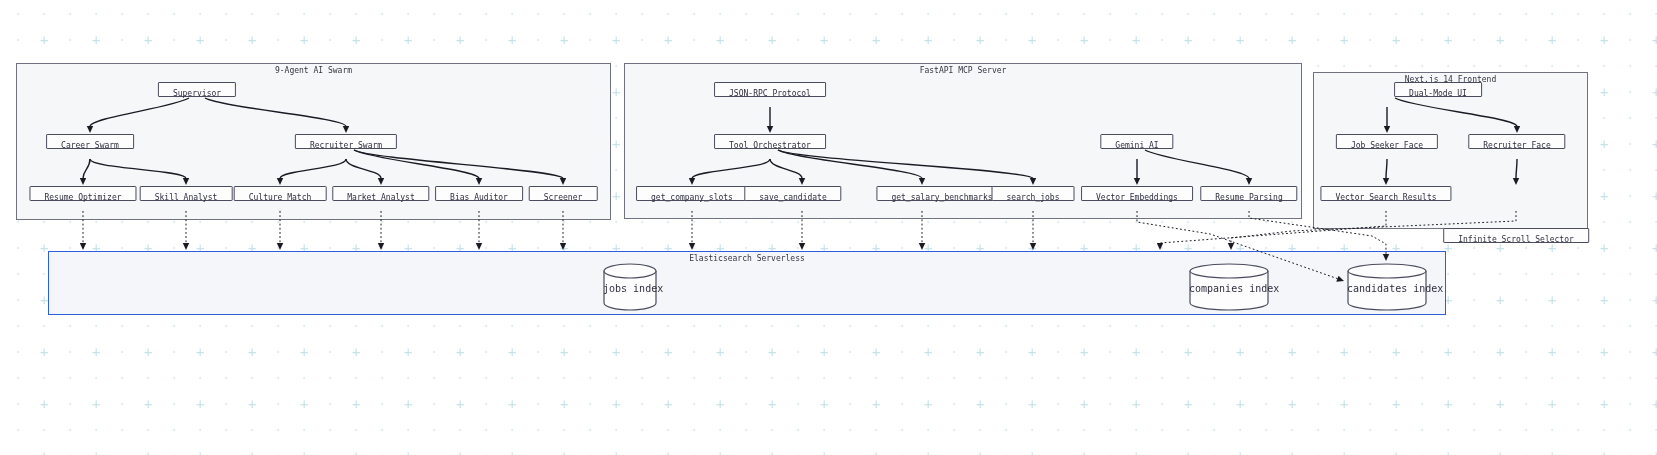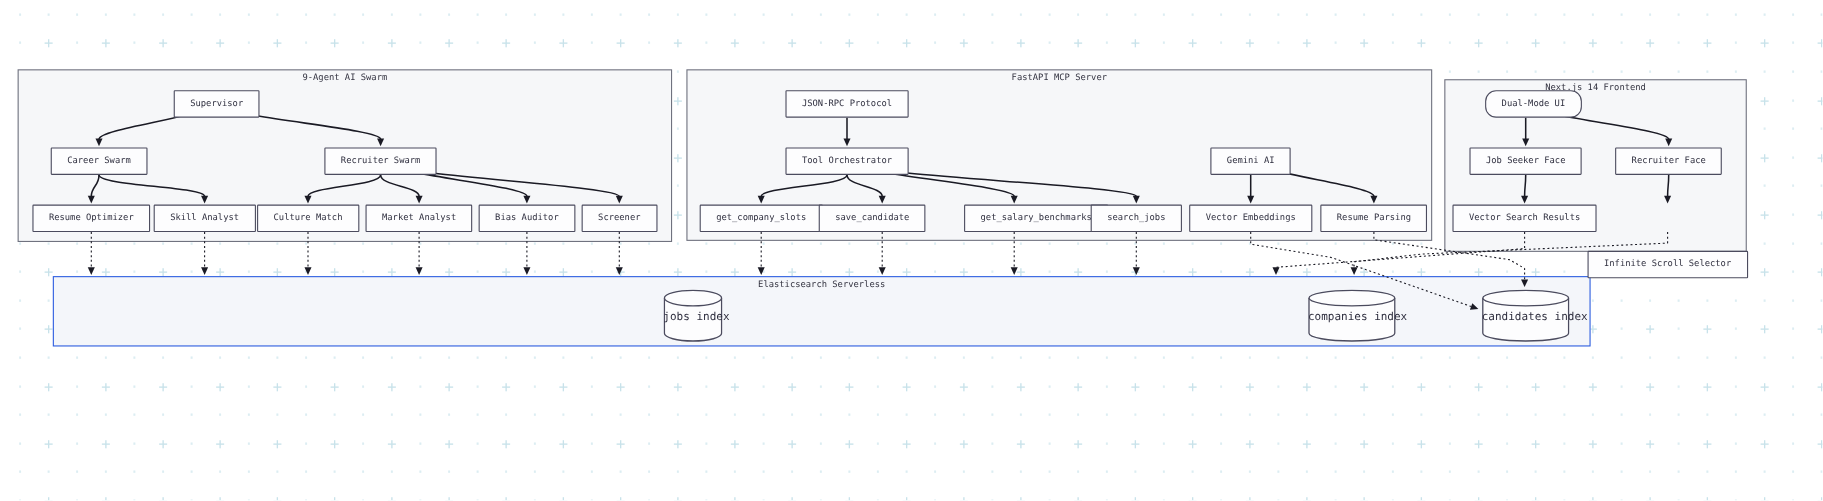--- a/index.html
+++ b/index.html
@@ -13,21 +13,21 @@
   .subgraph{position:absolute;background:var(--subgraph_fill);border:1.5px solid var(--subgraph_border);
             box-sizing:border-box;z-index:1;}
   .subgraph.es{background:var(--es_fill);border:1.8px solid var(--es_border);}
   .sg-title{position:absolute;top:2px;left:50%;transform:translateX(-50%);
             font-size:8px;color:var(--title_text);white-space:nowrap;}
   svg.edges{position:absolute;left:0;top:0;z-index:2;}
   svg.edges path{fill:none;stroke:var(--edge);}
   svg.edges path.solid{stroke-width:1.4px;stroke-linejoin:round;}
   svg.edges path.dashed{stroke-width:1px;stroke-dasharray:1.8 2.4;stroke-linejoin:round;}
   svg.edges path.head{fill:var(--edge);stroke:none;}
-  .node{position:absolute;transform:translateX(-50%);height:25px;line-height:22.5px;
+  .node{position:absolute;transform:translateX(-50%);height:15px;line-height:22.5px;
         padding:0 14px;border:1.2px solid var(--node_border);background:var(--node_fill);
         color:var(--node_text);font-size:8px;white-space:nowrap;box-sizing:border-box;
         border-radius:1px;z-index:3;text-align:center;}
   .cyl{position:absolute;transform:translateX(-50%);z-index:3;}
   .cyl svg{display:block;}
   .cyl .cyl-label{position:absolute;left:0;right:0;top:20px;text-align:center;
         font-size:10px;color:var(--node_text);white-space:nowrap;}
 </style>
 </head>
 <body>
@@ -165,21 +165,21 @@
       <div class="node" style="left: 563px; top: 186px;">Screener</div>
       <div class="node" style="left: 770px; top: 82px;">JSON-RPC Protocol</div>
       <div class="node" style="left: 770px; top: 134px;">Tool Orchestrator</div>
       <div class="node" style="left: 1137px; top: 134px;">Gemini AI</div>
       <div class="node" style="left: 692px; top: 186px;">get_company_slots</div>
       <div class="node" style="left: 793px; top: 186px;">save_candidate</div>
       <div class="node" style="left: 922px; top: 186px; margin-left: 20px;">get_salary_benchmarks</div>
       <div class="node" style="left: 1033px; top: 186px;">search_jobs</div>
       <div class="node" style="left: 1137px; top: 186px;">Vector Embeddings</div>
       <div class="node" style="left: 1249px; top: 186px;">Resume Parsing</div>
-      <div class="node" style="left: 1394px; top: 82px; border-radius: 10px;">Dual-Mode UI</div>
+      <div class="node" style="left: 1438px; top: 82px;">Dual-Mode UI</div>
       <div class="node" style="left: 1387px; top: 134px;">Job Seeker Face</div>
       <div class="node" style="left: 1517px; top: 134px; text-align: center;">Recruiter Face</div>
       <div class="node" style="left: 1386px; top: 186px;">Vector Search Results</div>
       <div class="node" style="left: 1516px; top: 186px; margin-top: 42px;">Infinite Scroll Selector</div>
       <div class="cyl" style="left: 630px; top: 263px; width: 54px; height: 48px;">
         <svg width="54" height="48">
           <path d="M1 8 L1 40 A 26 7 0 0 0 53 40 L53 8" fill="#fdfdfe" stroke="#4b4b5e" stroke-width="1.2"></path>
           <ellipse cx="27" cy="8" rx="26" ry="7" fill="#fdfdfe" stroke="#4b4b5e" stroke-width="1.2"></ellipse>
         </svg>
         <div class="cyl-label">jobs index</div>

